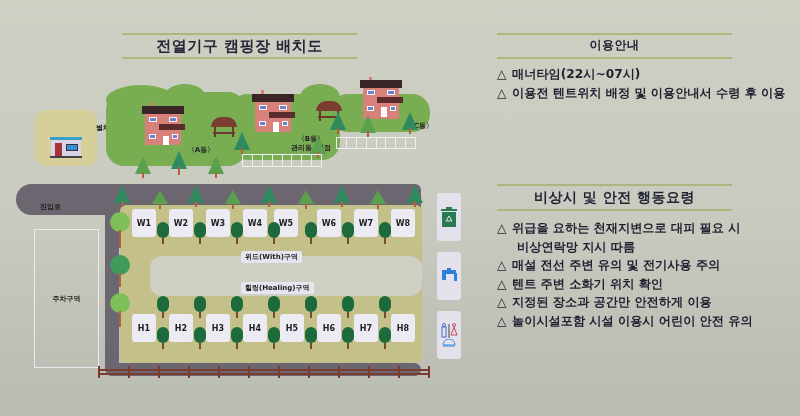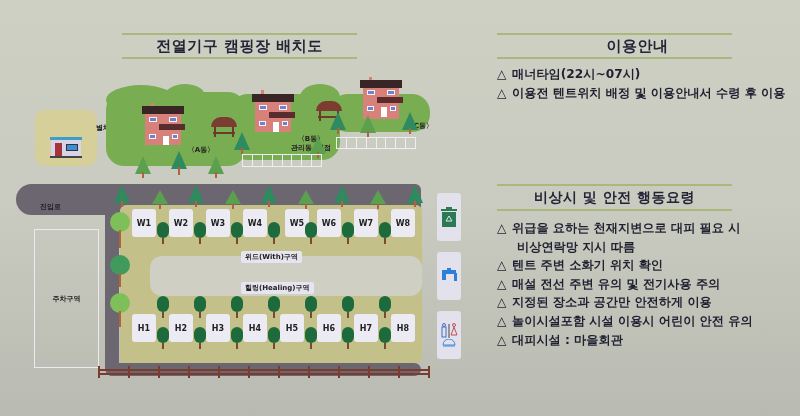--- a/index.html
+++ b/index.html
@@ -249,21 +249,21 @@
 <div class="abs" style="left:119px;top:230px;width:2px;height:18px;background:#b0623a;"></div>
 <div class="abs" style="left:110px;top:255px;width:20px;height:20px;background:#3f9a5c;border-radius:50%;"></div>
 <div class="abs" style="left:119px;top:273px;width:2px;height:14px;background:#b0623a;"></div>
 <div class="abs" style="left:110px;top:293px;width:20px;height:20px;background:#7fbf5a;border-radius:50%;"></div>
 <div class="abs" style="left:119px;top:311px;width:2px;height:16px;background:#b0623a;"></div>
 
 <div class="site" style="left:132px;top:209px;width:24px;height:28px;">W1</div>
 <div class="site" style="left:169px;top:209px;width:24px;height:28px;">W2</div>
 <div class="site" style="left:206px;top:209px;width:24px;height:28px;">W3</div>
 <div class="site" style="left:243px;top:209px;width:24px;height:28px;">W4</div>
-<div class="site" style="left:285px;top:209px;width:24px;height:28px;">W5</div>
+<div class="site" style="left:274px;top:209px;width:24px;height:28px;">W5</div>
 <div class="site" style="left:317px;top:209px;width:24px;height:28px;">W6</div>
 <div class="site" style="left:354px;top:209px;width:24px;height:28px;">W7</div>
 <div class="site" style="left:391px;top:209px;width:24px;height:28px;">W8</div>
 
 <div class="round-tree" style="left:157px;top:222px;">
     <div class="c1" style="left:0;top:0;width:12px;height:16px;"></div>
     <div class="t" style="left:5px;top:16px;height:6px;"></div>
   </div>
 <div class="round-tree" style="left:194px;top:222px;">
     <div class="c1" style="left:0;top:0;width:12px;height:16px;"></div>
@@ -401,33 +401,32 @@
       <circle cx="14" cy="2" r="1.5" fill="none" stroke="#c44d56"></circle>
       <path d="M11 12 L14 4 L17 12 Z" fill="none" stroke="#c44d56"></path>
     </svg>
   <svg width="14" height="8" viewBox="0 0 14 8">
       <path d="M1 6 A6 6 0 0 1 13 6 Z" fill="none" stroke="#3e8bd9"></path>
       <line x1="1" y1="7" x2="13" y2="7" stroke="#3e8bd9"></line>
     </svg>
 </div>
 
 <div class="hline" style="left:497px;top:33px;width:235px;"></div>
-<div class="title" style="left:520px;top:37px;width:235px;font-size:15px;">이용안내</div>
+<div class="title" style="left:497px;top:37px;width:235px;font-size:12px;">이용안내</div>
 <div class="hline" style="left:497px;top:57px;width:235px;"></div>
 
 <div class="list" style="left:497px;top:65px;">
   <div class="item"><span class="tri">△</span><span>매너타임(22시~07시)</span></div>
   <div class="item"><span class="tri">△</span><span>이용전 텐트위치 배정 및 이용안내서 수령 후 이용</span></div>
 </div>
 
 <div class="hline" style="left:497px;top:184px;width:235px;"></div>
 <div class="title" style="left:497px;top:189px;width:235px;font-size:14px;">비상시 및 안전 행동요령</div>
 <div class="hline" style="left:497px;top:209px;width:235px;"></div>
 
 <div class="list" style="left:497px;top:219px;">
   <div class="item"><span class="tri">△</span><span>위급을 요하는 천재지변으로 대피 필요 시</span></div>
   <div class="cont">비상연락망 지시 따름</div>
+  <div class="item"><span class="tri">△</span><span>매설 전선 주변 유의 및 전기사용 주의</span></div>
   <div class="item"><span class="tri">△</span><span>텐트 주변 소화기 위치 확인</span></div>
-  <div class="item"><span class="tri">△</span><span>매설 전선 주변 유의 및 전기사용 주의</span></div>
   <div class="item"><span class="tri">△</span><span>지정된 장소과 공간만 안전하게 이용</span></div>
   <div class="item"><span class="tri">△</span><span>놀이시설포함 시설 이용시 어린이 안전 유의</span></div>
-  <div class="item"><span class="tri">△</span><span>대피시설 : 마을회관</span></div>
 </div>
 
 </body></html>

